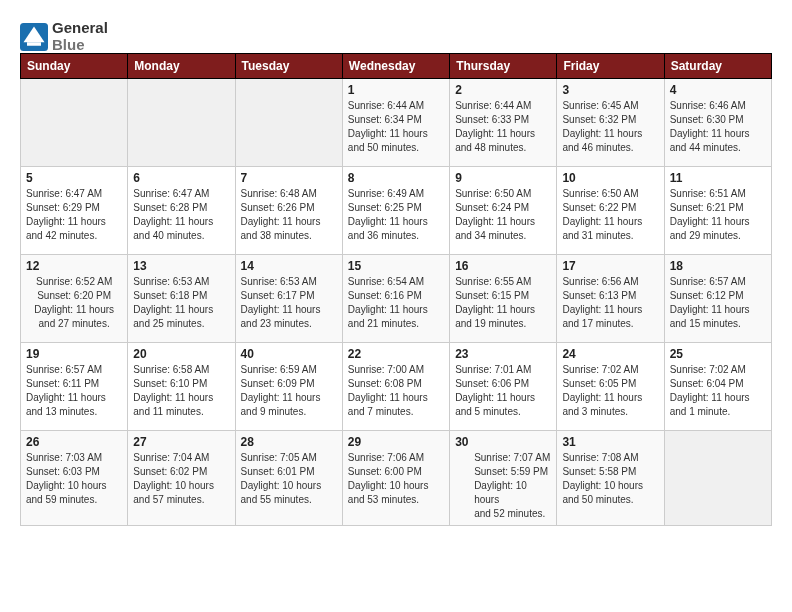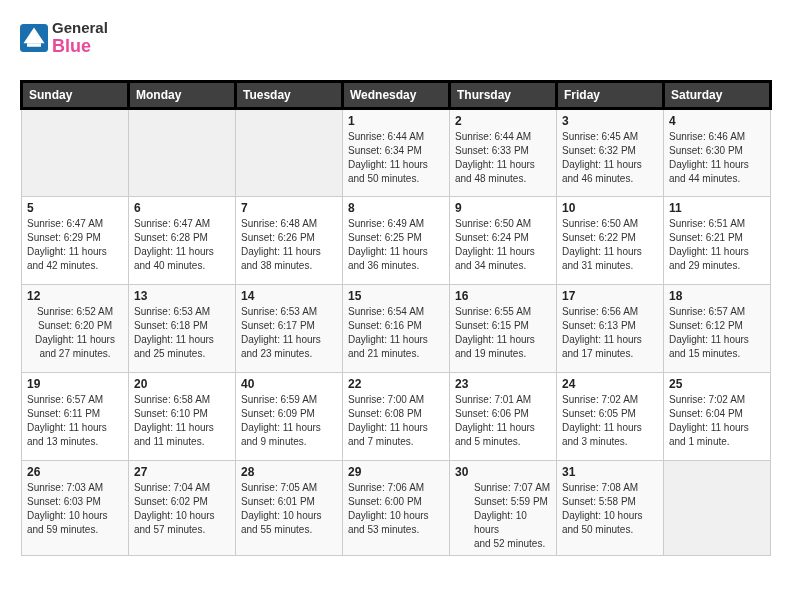--- a/index.html
+++ b/index.html
@@ -7,39 +7,39 @@
       font-family: Arial, sans-serif;
       background: #fff;
       width: 792px;
       min-height: 612px;
       padding: 20px;
     }
     .header-logo {
       display: flex;
       align-items: flex-start;
       justify-content: space-between;
-      margin-bottom: 24px;
+      margin-bottom: 0;
     }
     .logo {
       display: flex;
       align-items: center;
       gap: 4px;
     }
     .logo-text {
       line-height: 1.1;
     }
     .logo-general {
       font-size: 15px;
       font-weight: bold;
       color: #333;
     }
     .logo-blue {
-      font-size: 18px;
+      font-size: 15px;
       font-weight: bold;
-      color: #ec4899;
+      color: #737373;
     }
     .logo-icon {
       width: 28px;
       height: 28px;
     }
     .title-section {
       text-align: right;
     }
     .month-title {
       font-size: 34px;
@@ -50,26 +50,26 @@
       font-size: 15px;
       color: #444;
     }
     .calendar {
       width: 100%;
       border-collapse: collapse;
       border: 1px solid #ccc;
       font-size: 11px;
     }
     .calendar th {
-      background-color: #404040;
+      background-color: #7f1d1d;
       color: white;
       text-align: left;
       padding: 5px 6px;
       font-size: 12px;
-      border: 3px solid #000000;
+      border: 1px solid #000000;
     }
     .calendar td {
       vertical-align: top;
       border: 1px solid #ccc;
       padding: 4px 5px;
       width: calc(100% / 7);
       height: 88px;
       background: #fff;
     }
     .calendar tr:nth-child(odd) td {

